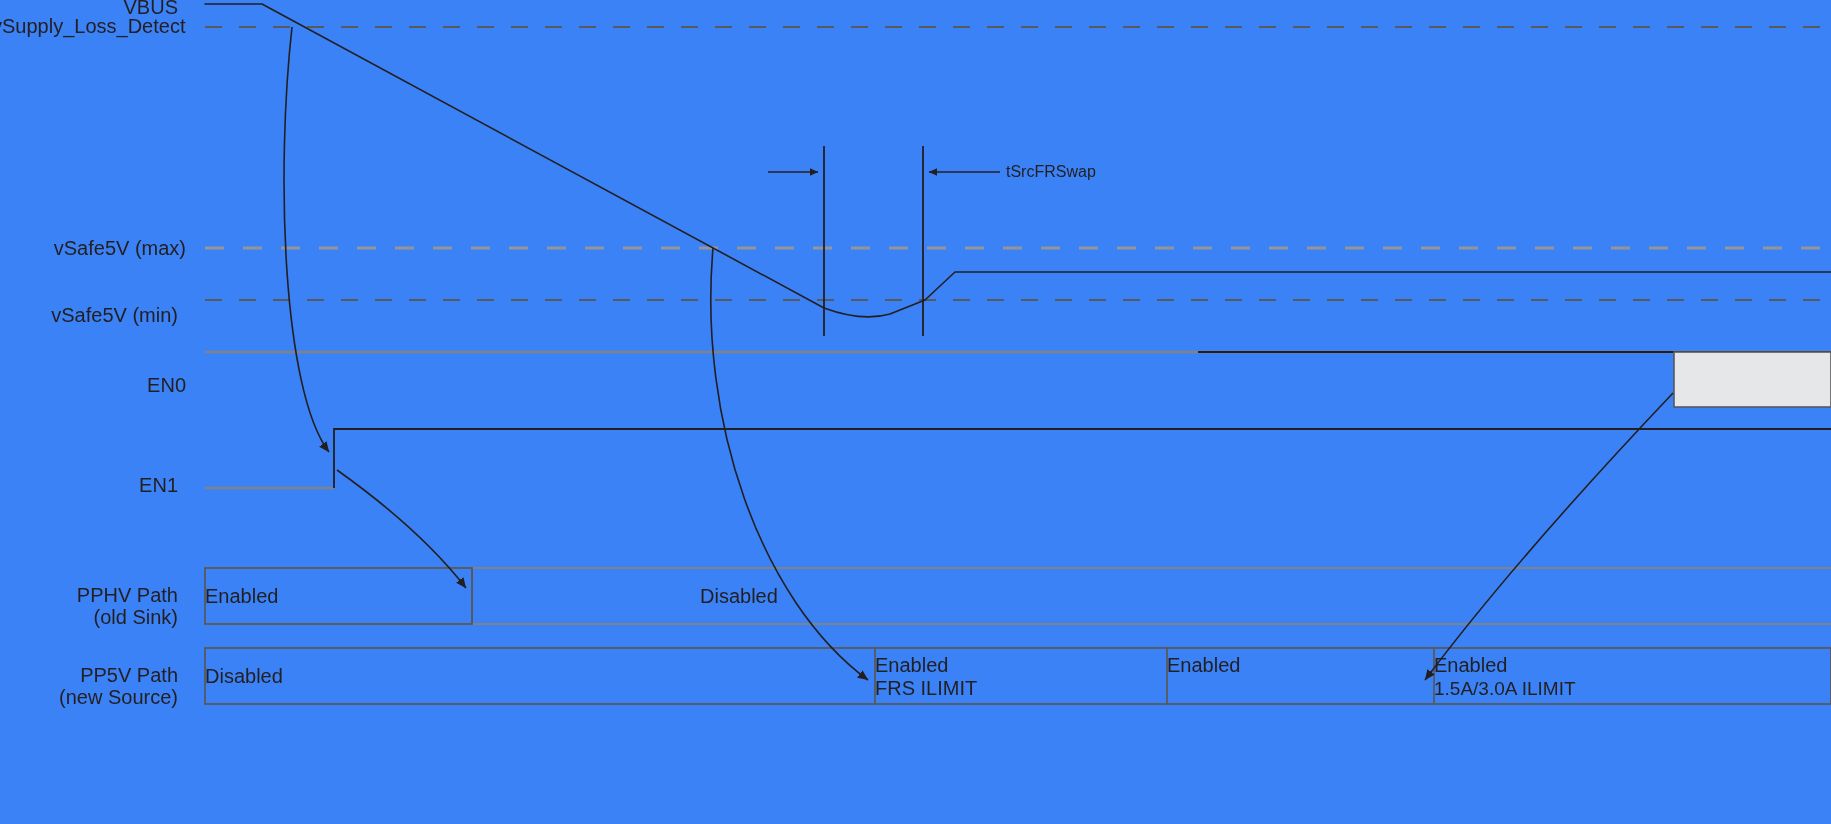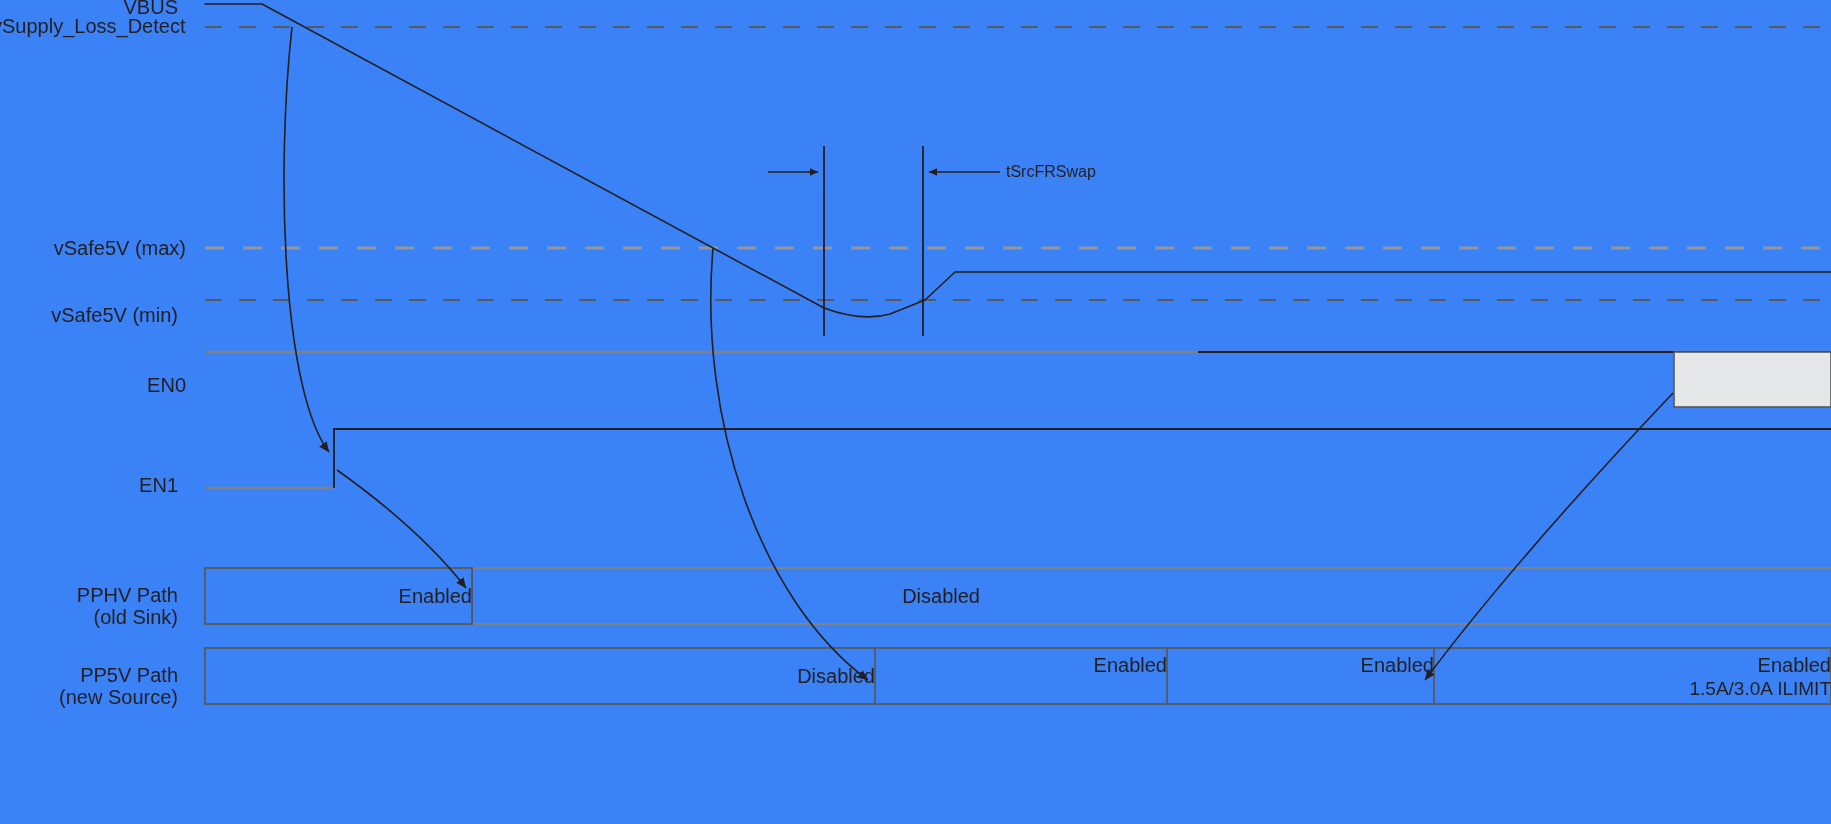--- a/index.html
+++ b/index.html
@@ -26,21 +26,21 @@
     line-height:23px;
     color:#231f20;
     white-space:pre;
     letter-spacing:0px;
   }
   .rowlabel.two{line-height:22px;}
 
   
   .statetext{
     position:absolute;
-    text-align:right;
+    text-align:left;
     font-size:20px;
     line-height:23px;
     color:#231f20;
     white-space:pre;
   }
   .statetext.small{font-size:19px;}
 
   
   .tlabel{
     position:absolute;
@@ -158,19 +158,20 @@
   </svg>
 
   <div class="tlabel" style="left:1006px;top:165px;">tSrcFRSwap</div>
 
   <div class="statetext" style="left:205px;top:585px;width:267px;">Enabled</div>
   <div class="statetext" style="left:700px;top:585px;width:280px;">Disabled</div>
 
   <div class="statetext" style="left:205px;top:665px;width:670px;">Disabled</div>
 
   <div class="statetext" style="left:875px;top:654px;width:292px;">Enabled</div>
+  <div class="statetext" style="left:875px;top:677px;width:292px;">FRS ILIMIT</div>
 
   <div class="statetext" style="left:1167px;top:654px;width:267px;">Enabled</div>
 
   <div class="statetext" style="left:1434px;top:654px;width:397px;">Enabled</div>
   <div class="statetext small" style="left:1434px;top:677px;width:397px;">1.5A/3.0A ILIMIT</div>
 
 </div>
 
 </body></html>

